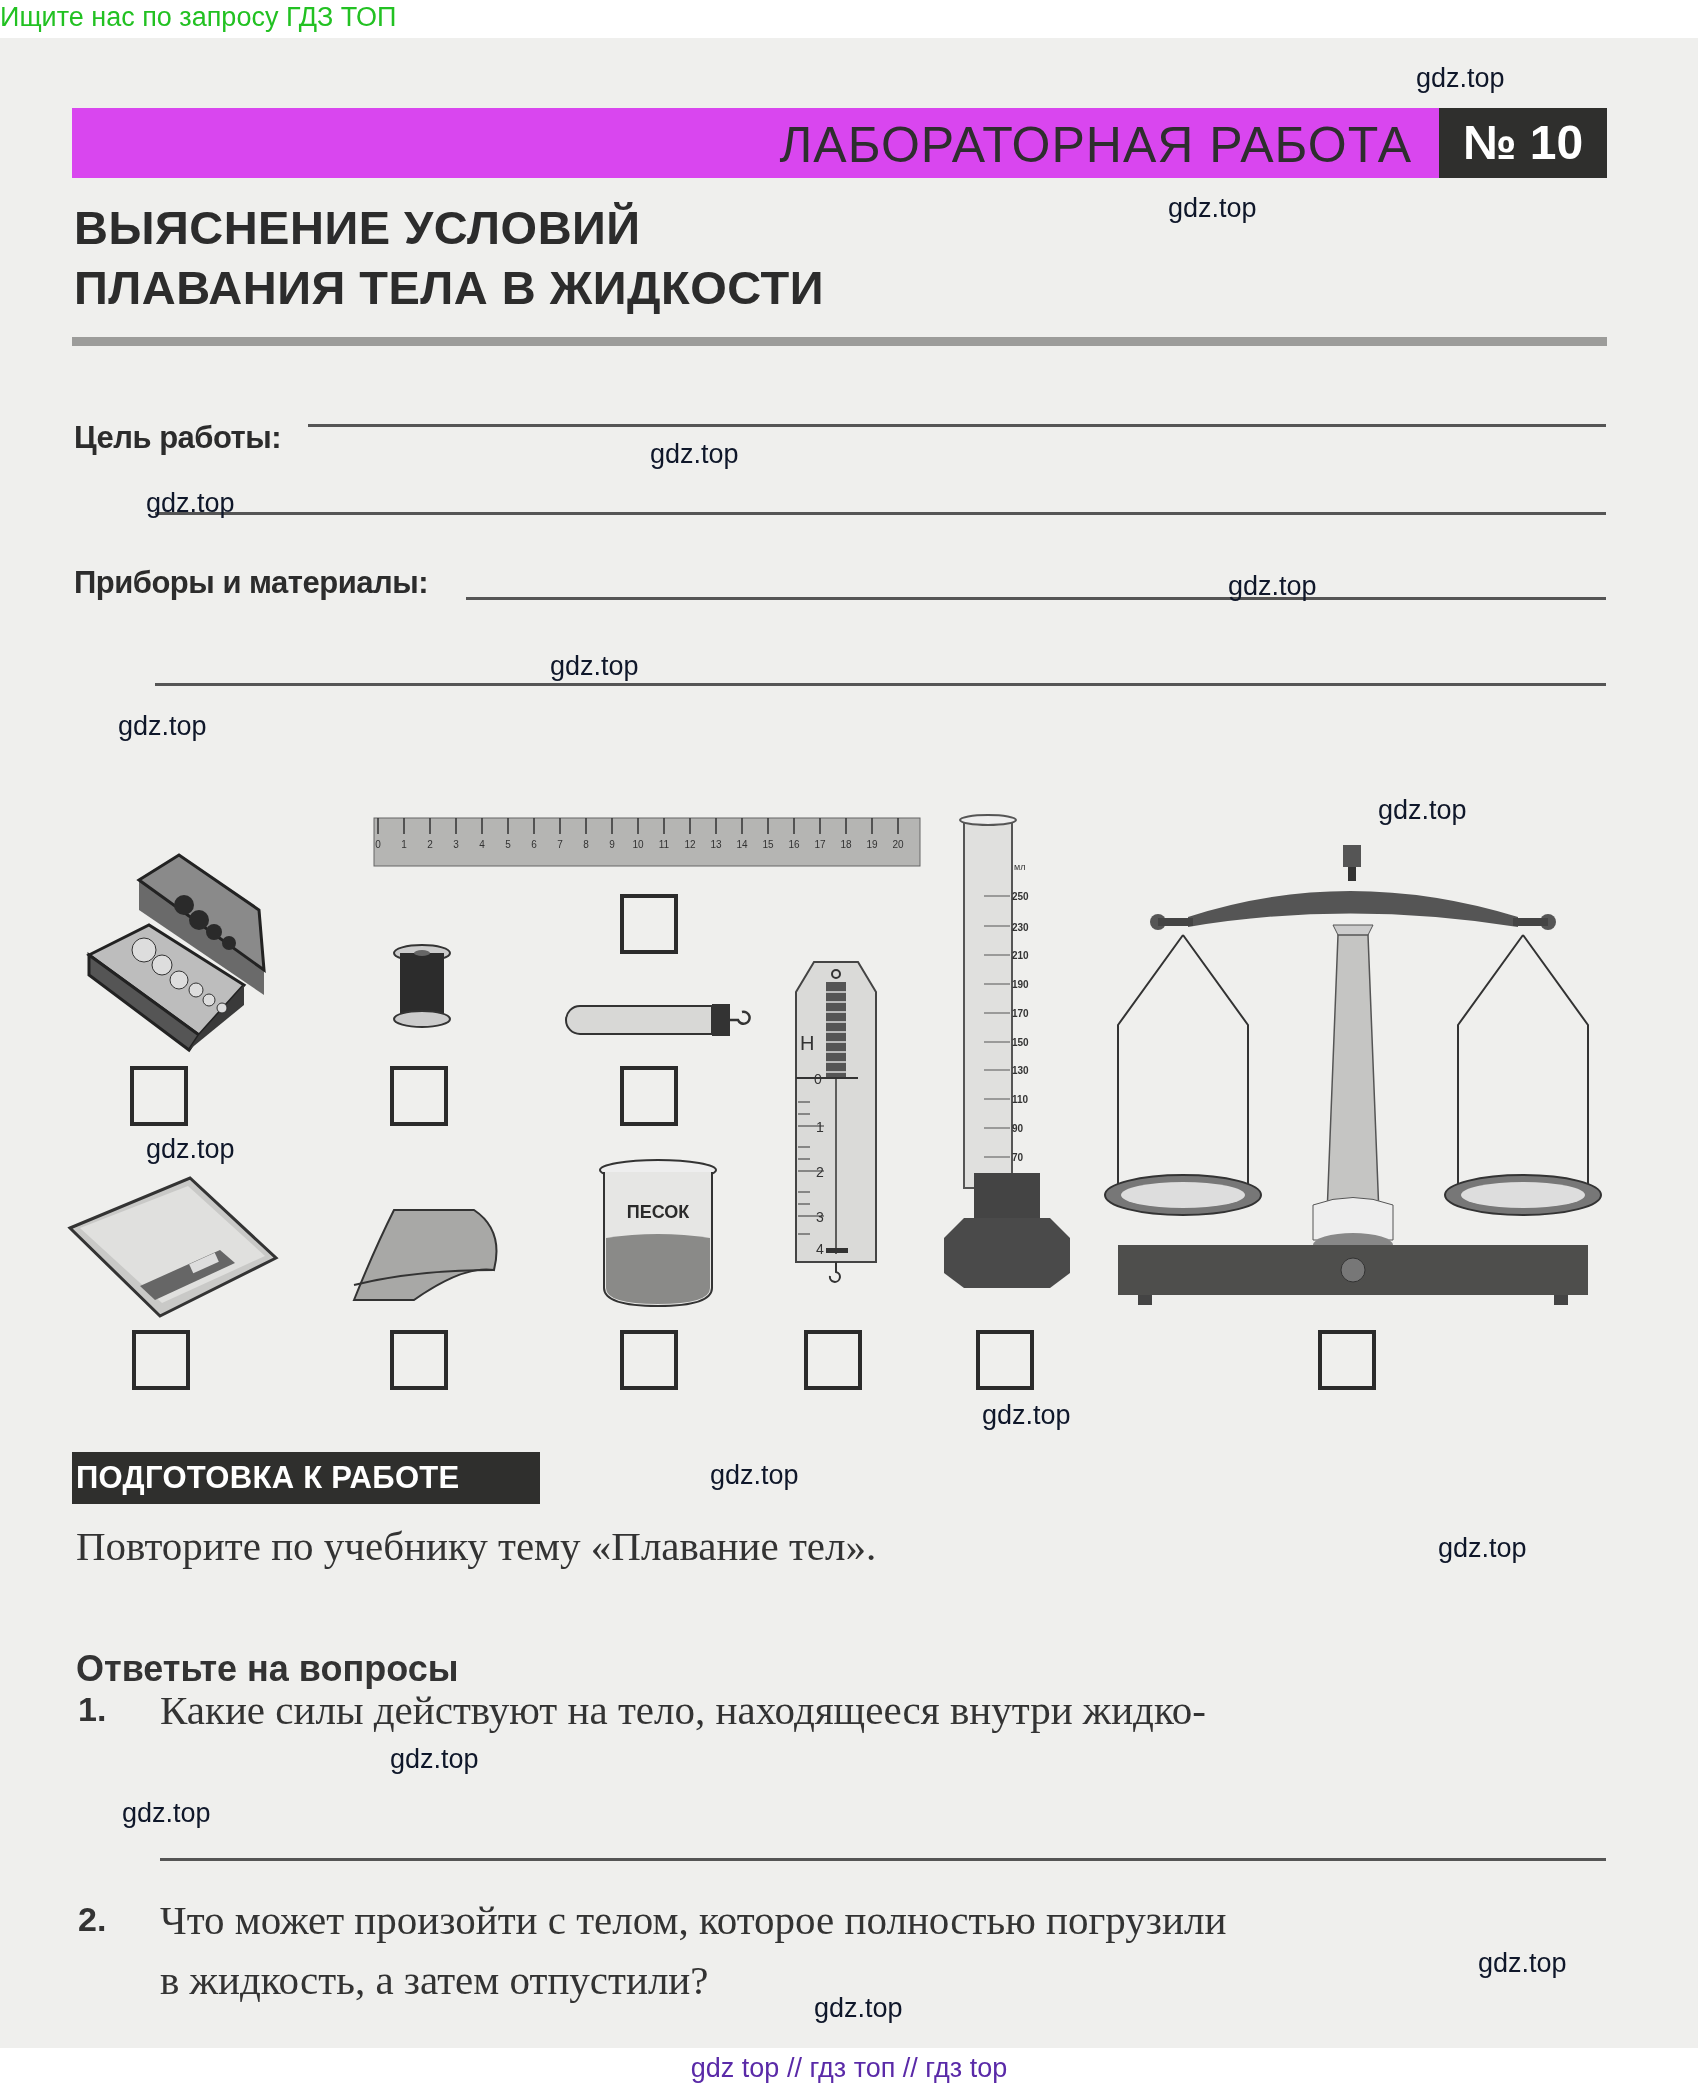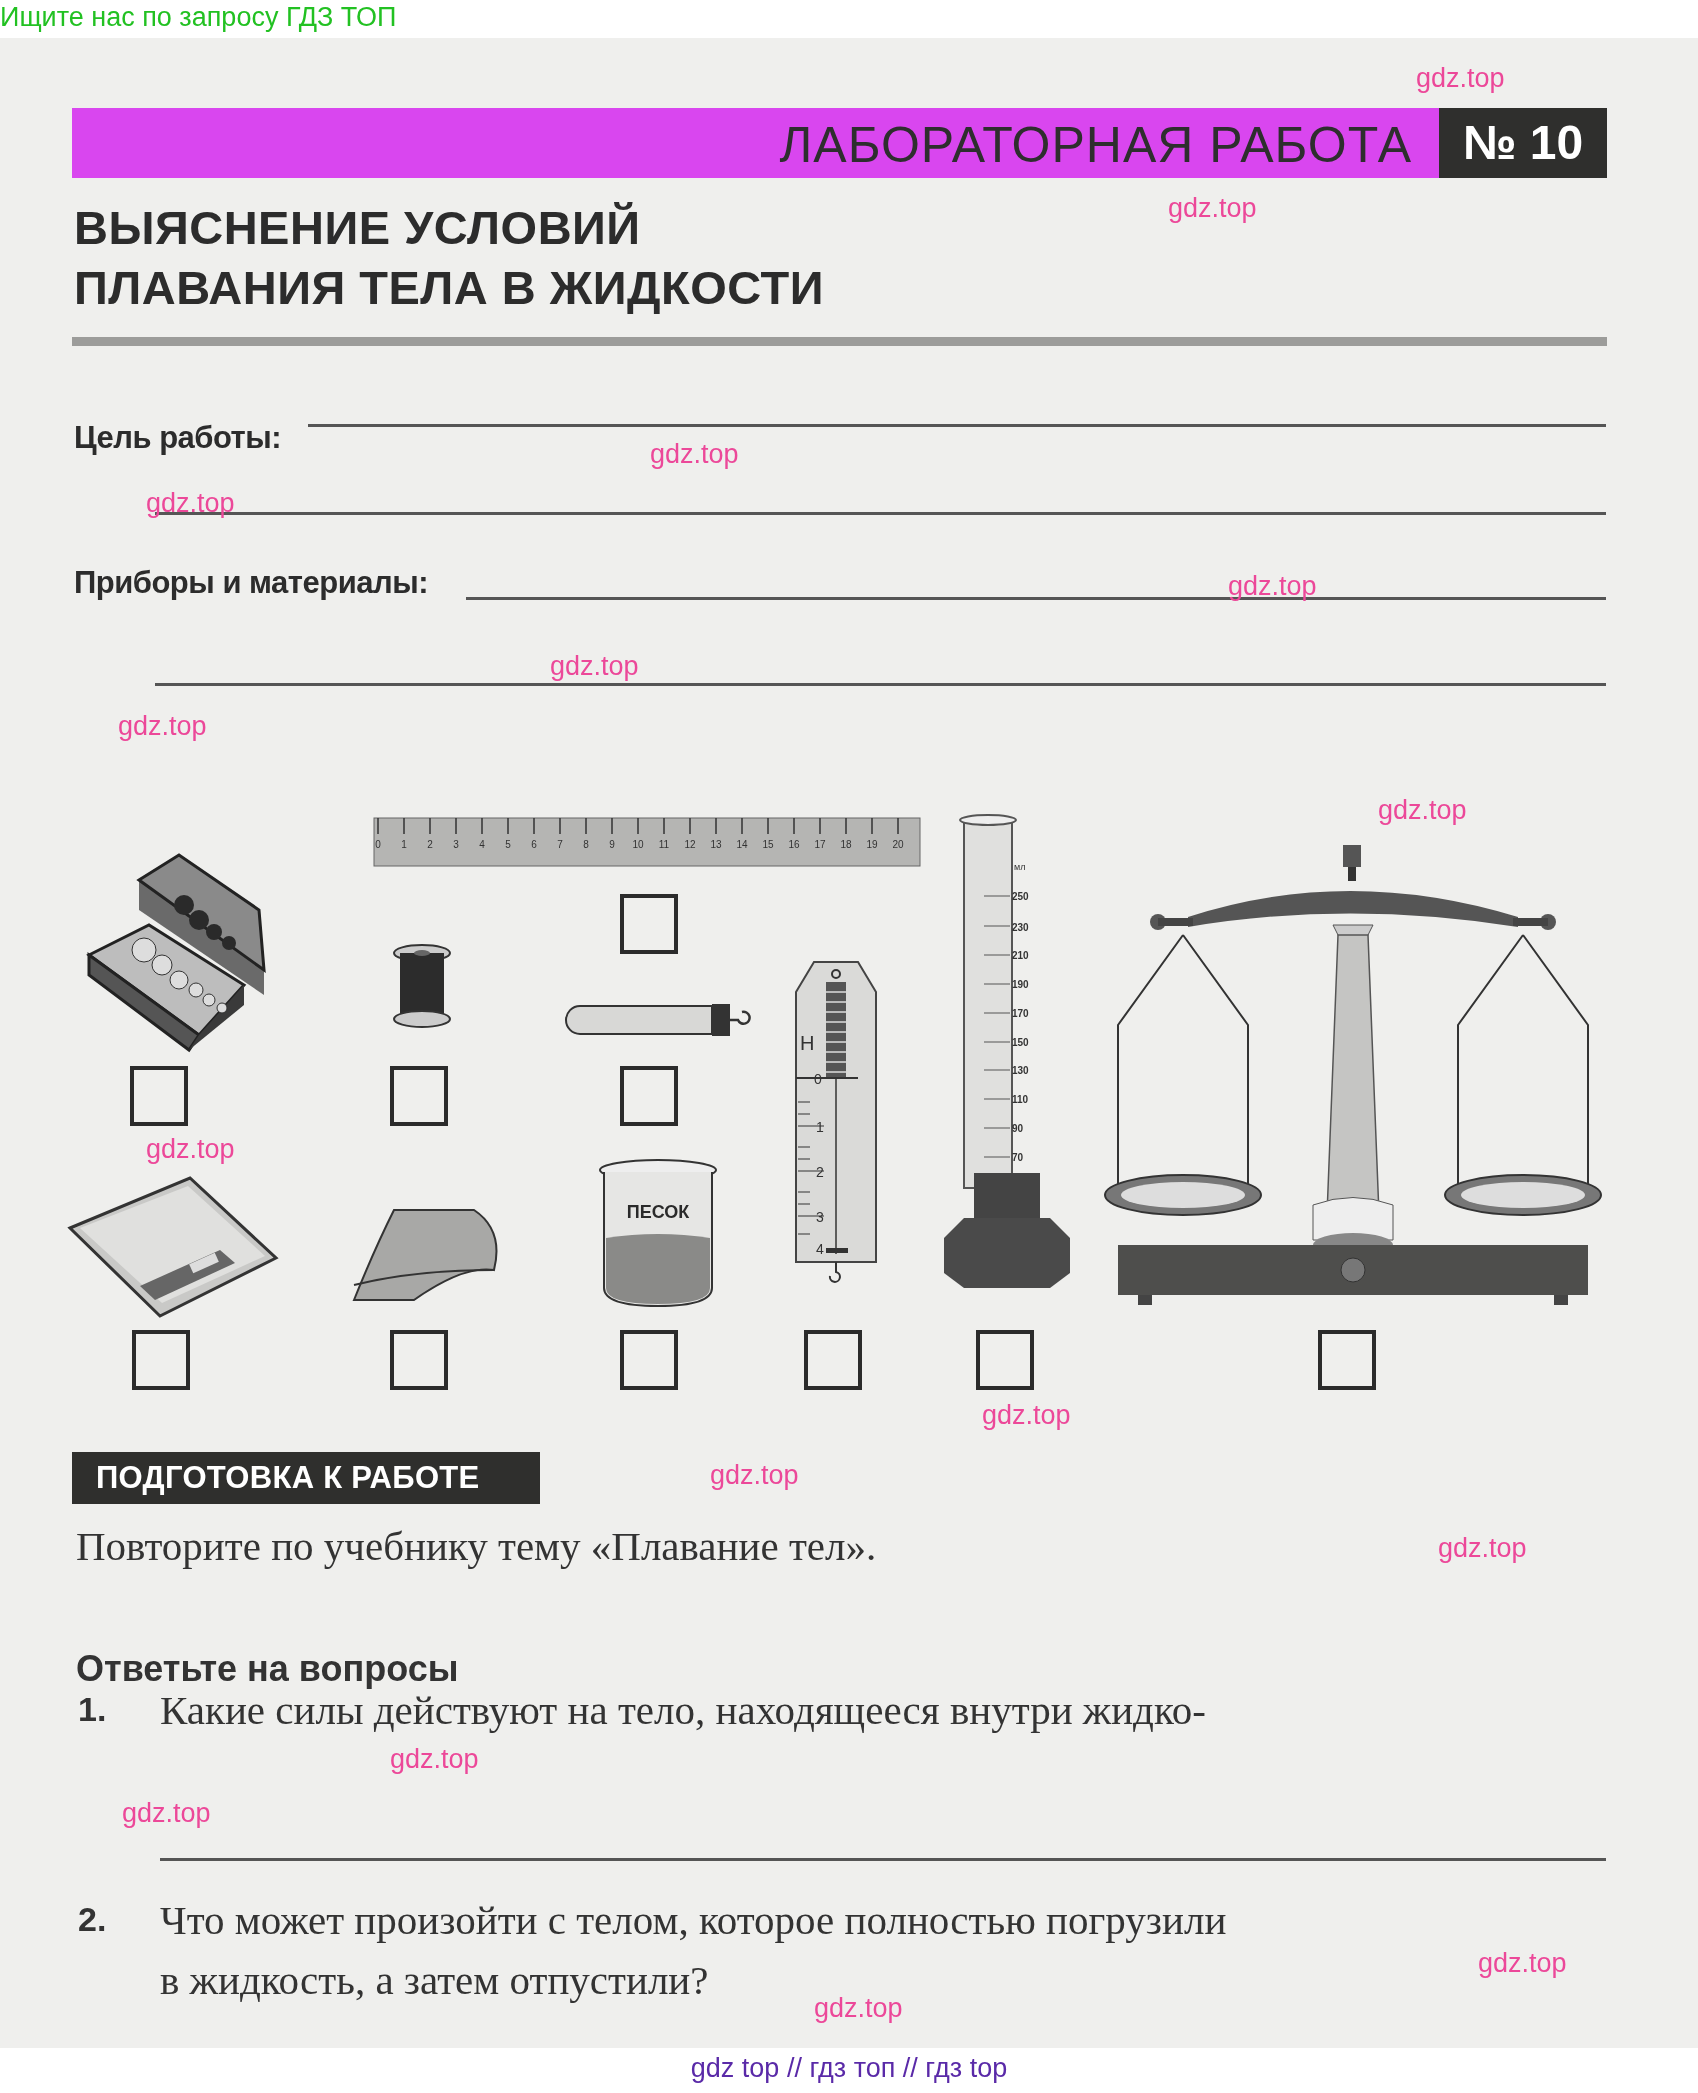--- a/index.html
+++ b/index.html
@@ -5,37 +5,37 @@
   * { box-sizing: border-box; margin: 0; padding: 0; }
   html, body { width: 1698px; height: 2093px; overflow: hidden; }
   body { background: #ffffff; font-family: "Liberation Sans", sans-serif; color: #2a2a2a; position: relative; }
 
   .top-banner { position: absolute; left: 0; top: 0; width: 1698px; height: 38px; background: #fff;
     text-align: left; font-size: 27px; color: #22c122; line-height: 34px; font-family: "Liberation Sans", sans-serif; }
   .page { position: absolute; left: 0; top: 38px; width: 1698px; height: 2010px; background: #efefed; }
   .bottom-banner { position: absolute; left: 0; top: 2048px; width: 1698px; height: 45px; background: #fff;
     text-align: center; font-size: 27px; color: #5a2aa8; line-height: 40px; }
 
-  .wm { position: absolute; font-size: 27px; color: #ec4899; font-family: "Liberation Sans", sans-serif; line-height: 1; }
+  .wm { position: absolute; font-size: 27px; color: #0f172a; font-family: "Liberation Sans", sans-serif; line-height: 1; }
 
   .lab-bar { position: absolute; left: 72px; top: 108px; width: 1535px; height: 70px; background: #d946ef; }
   .lab-bar .lab-text { position: absolute; right: 195px; top: 8px; font-size: 50px; color: #2e2e2e; letter-spacing: 1px; }
   .lab-num { position: absolute; right: 0; top: 0; width: 168px; height: 70px; background: #2f2f2d; color: #fff;
     font-weight: bold; font-size: 48px; text-align: center; line-height: 70px; }
 
   .title { position: absolute; left: 74px; top: 198px; font-size: 47px; font-weight: bold; color: #2c2c2c; line-height: 60px; letter-spacing: 0.5px; }
   .title-rule { position: absolute; left: 72px; top: 337px; width: 1535px; height: 9px; background: #9c9c9a; }
 
   .field-label { position: absolute; font-weight: bold; font-size: 31px; color: #2c2c2c; letter-spacing: -0.5px; }
   .line { position: absolute; height: 3px; background: #555; }
 
   .chk { position: absolute; width: 58px; height: 60px; border: 4px solid #2b2b2b; background: transparent; }
 
   .section-badge { position: absolute; left: 72px; top: 1452px; width: 468px; height: 52px; background: #2f2f2d;
-    color: #fff; font-weight: bold; font-size: 31px; line-height: 52px; padding-left: 24px; letter-spacing: 0.3px; }
+    color: #fff; font-weight: bold; font-size: 31px; line-height: 52px; padding-left: 4px; letter-spacing: 0.3px; }
   .serif { font-family: "Liberation Serif", serif; }
   .repeat { position: absolute; left: 76px; top: 1522px; font-size: 41px; color: #333; }
   .subhead { position: absolute; left: 76px; top: 1612px; font-size: 36px; font-weight: bold; color: #333; margin-top: 36px; }
   .qnum { position: absolute; font-weight: bold; font-size: 34px; color: #333; }
   .qtext { position: absolute; font-size: 41px; color: #333; line-height: 60px; }
 
   svg { position: absolute; overflow: visible; }
 </style>
 </head>
 <body>

